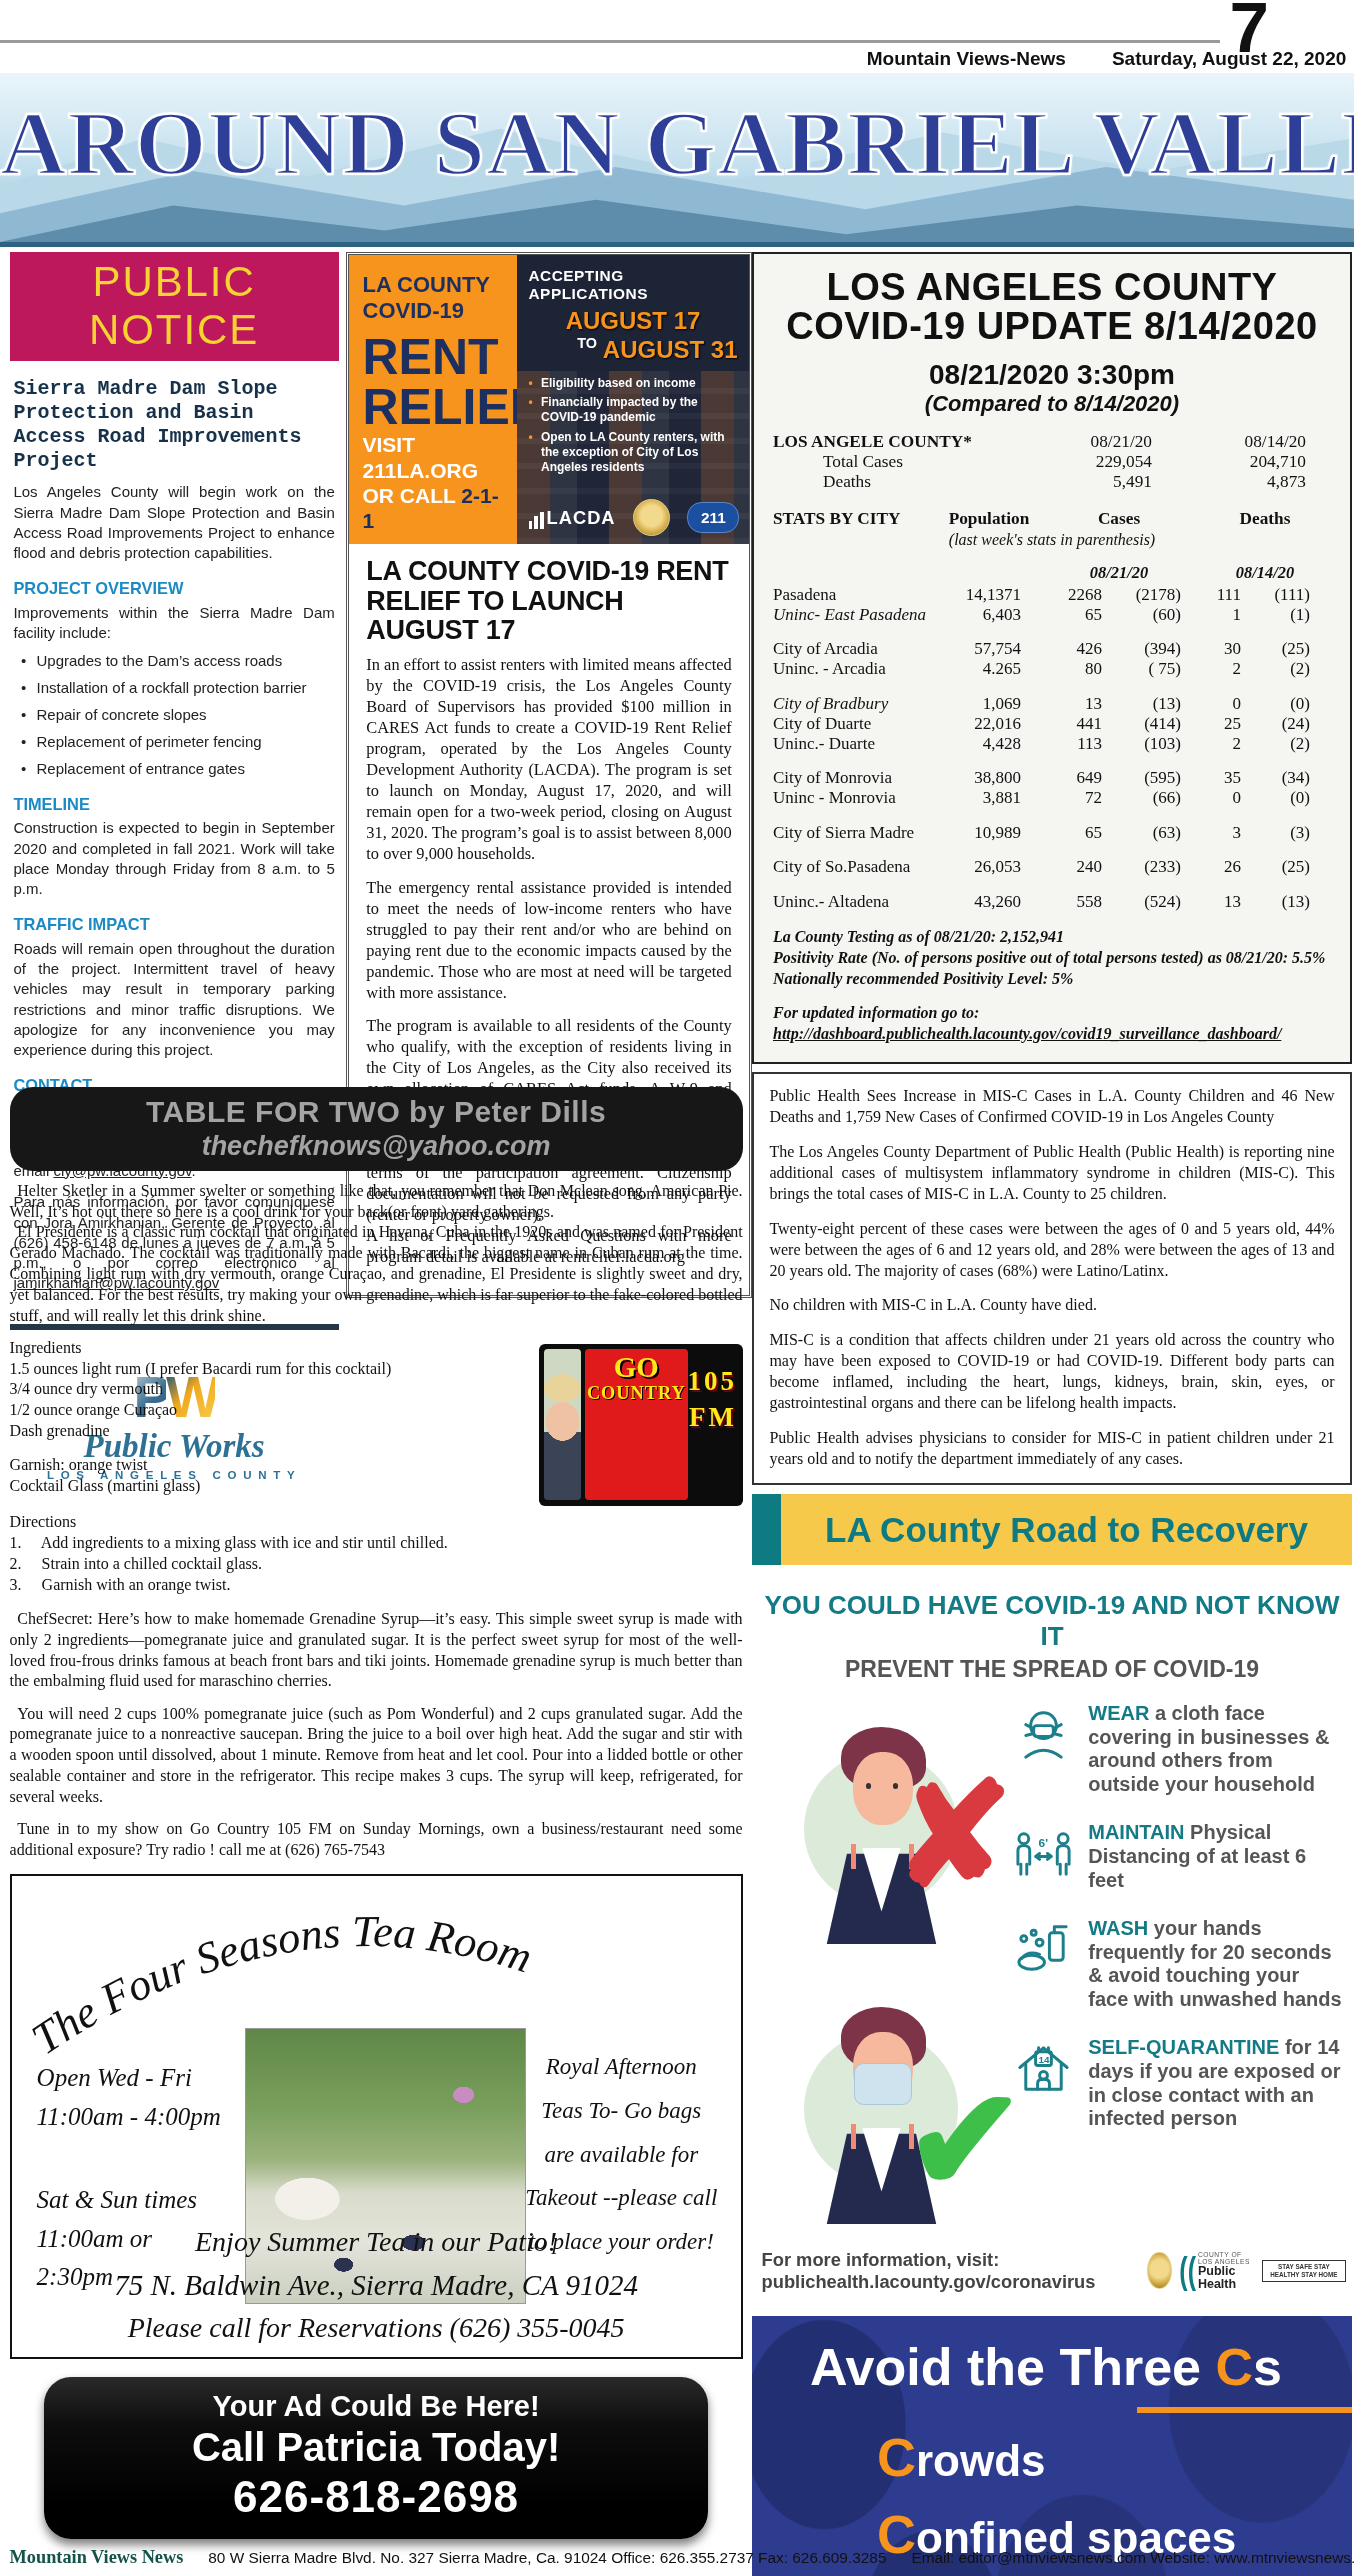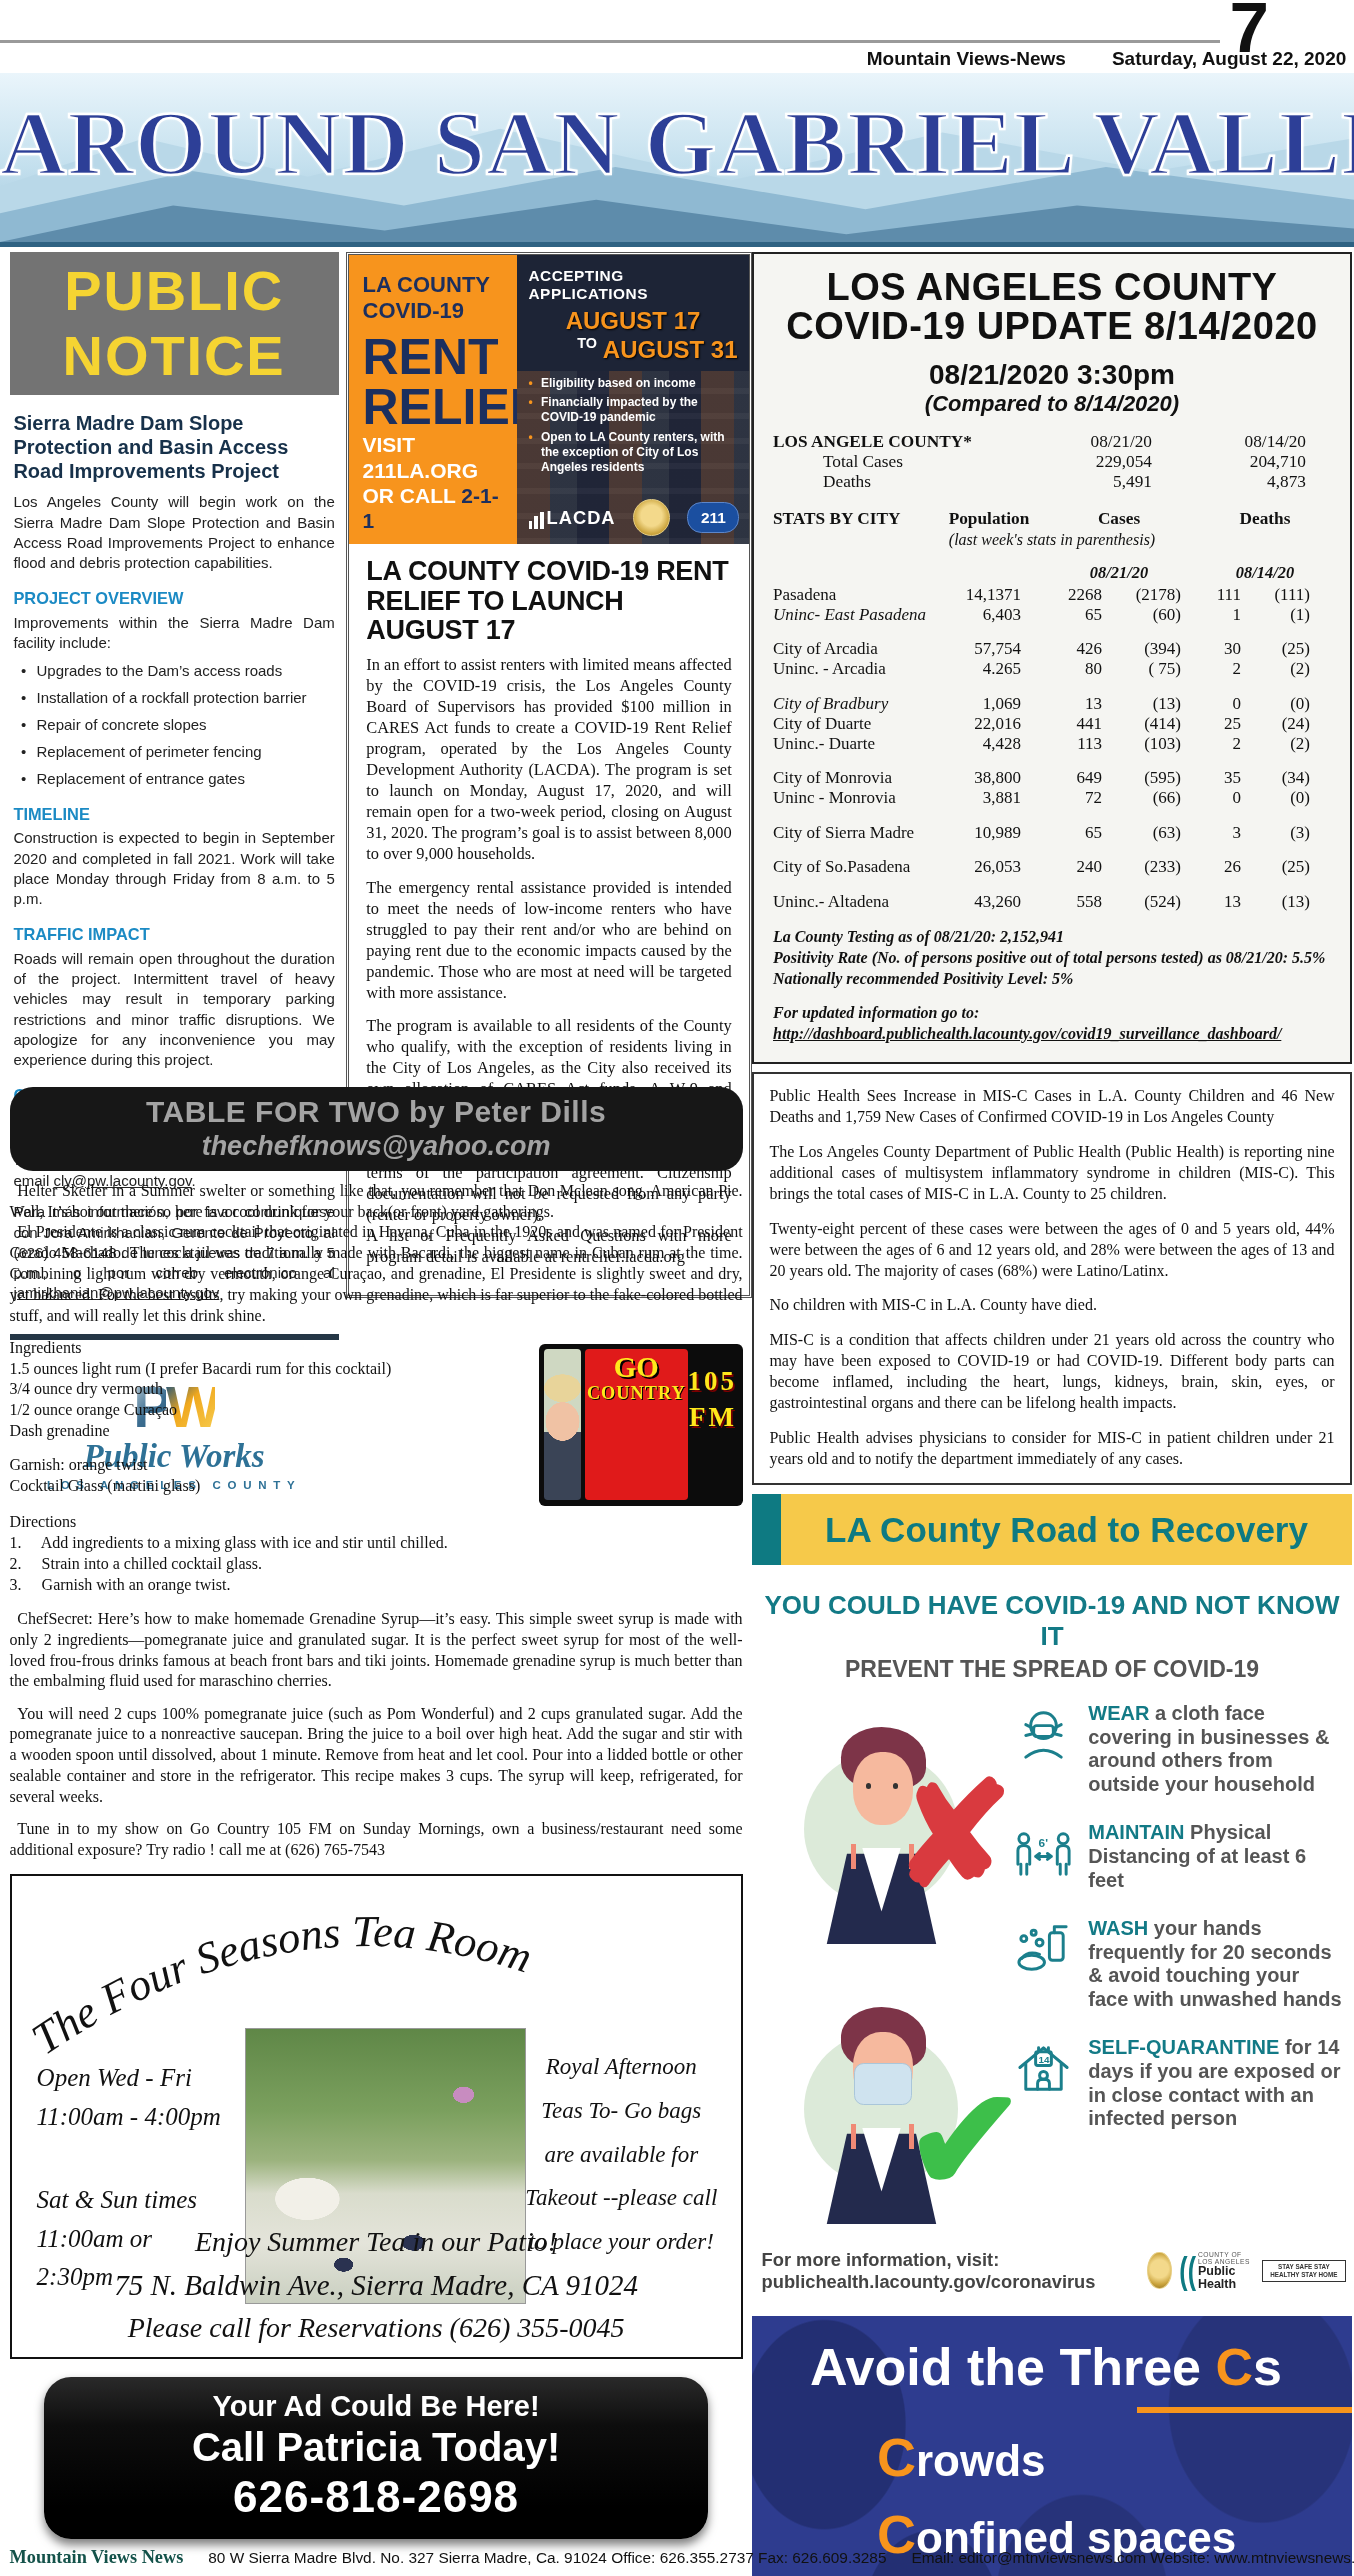--- a/index.html
+++ b/index.html
@@ -13,24 +13,24 @@
   .banner{position:absolute;top:73px;left:0;width:1354px;height:169px;border-bottom:5.8px solid #2e6283;overflow:hidden;}
   .banner svg{position:absolute;inset:0;width:100%;height:100%;}
   .banner-title{position:absolute;top:17.3px;left:0;width:100%;text-align:center;
      font-family:"Liberation Serif",serif;font-size:92px;font-weight:bold;color:#2d3f97;letter-spacing:1px;
      -webkit-text-stroke:2.4px #fff;text-shadow:0 0 3.8px rgba(255,255,255,.9);white-space:nowrap;}
   
   .leftcol{position:absolute;left:9.6px;top:252px;width:329px;}
   .midcol{position:absolute;left:346px;top:252px;width:400px;border:3.8px double #555;background:#fff;}
   .rightcol{position:absolute;left:752px;top:252px;width:600px;}
   
-  .pn-header{background:#737373;color:#f5d432;text-align:center;font-size:56px;font-weight:700;
+  .pn-header{background:#be185d;color:#f5d432;text-align:center;font-size:42px;font-weight:400;
      letter-spacing:1.9px;padding:5.8px 0 7.7px;}
   .pn-body{padding:11.5px 3.8px 9.6px;font-size:15px;line-height:1.35;color:#222;}
-  .pn-title{font-size:20px;font-weight:800;color:#17314a;line-height:1.2;margin:3.8px 0 9.6px;}
+  .pn-title{font-size:20px;font-weight:800;color:#17314a;line-height:1.2;margin:3.8px 0 9.6px;font-family:Liberation Mono, monospace;}
   .pn-p{margin:0 0 11.5px;text-align:justify;}
   .pn-h{color:#1b8ac4;font-weight:800;font-size:16.4px;margin:13.5px 0 3.8px;}
   .pn-ul{margin:7.7px 0 3.8px;padding-left:5.8px;list-style:none;}
   .pn-ul li{margin:6.7px 0;padding-left:17.3px;position:relative;}
   .pn-ul li::before{content:"•";position:absolute;left:1.9px;top:0;color:#222;}
   .pn-email{text-decoration:underline;}
   .pn-divider{height:5.8px;background:#253746;margin-top:9.6px;}
   .pw-logo{margin-top:38px;text-align:center;}
   .pw-mark{font-size:58px;font-weight:900;letter-spacing:-5.8px;line-height:1;}
   .pw-mark .p{color:#3c6e91;background:linear-gradient(135deg,#9db6c6 18%,#3c6e91 55%,#2b5876 100%);

